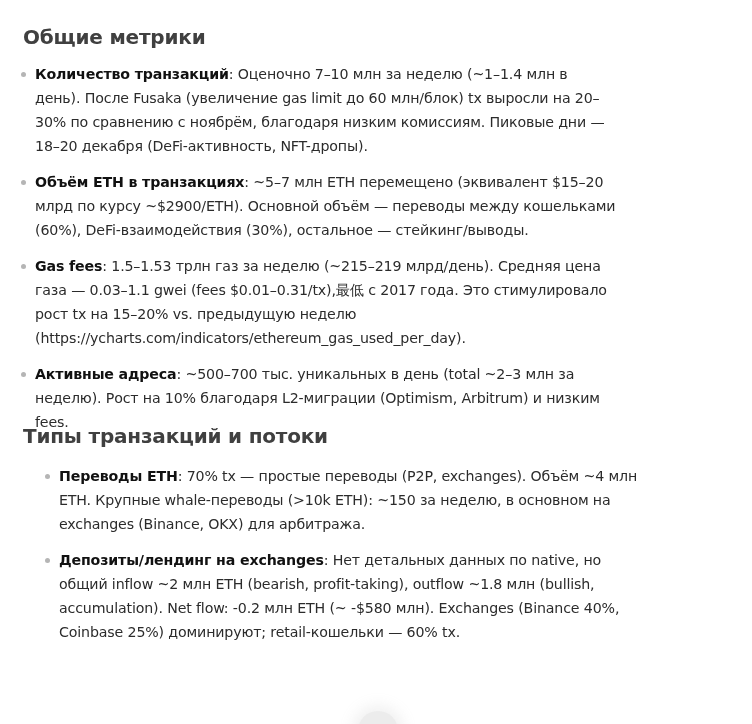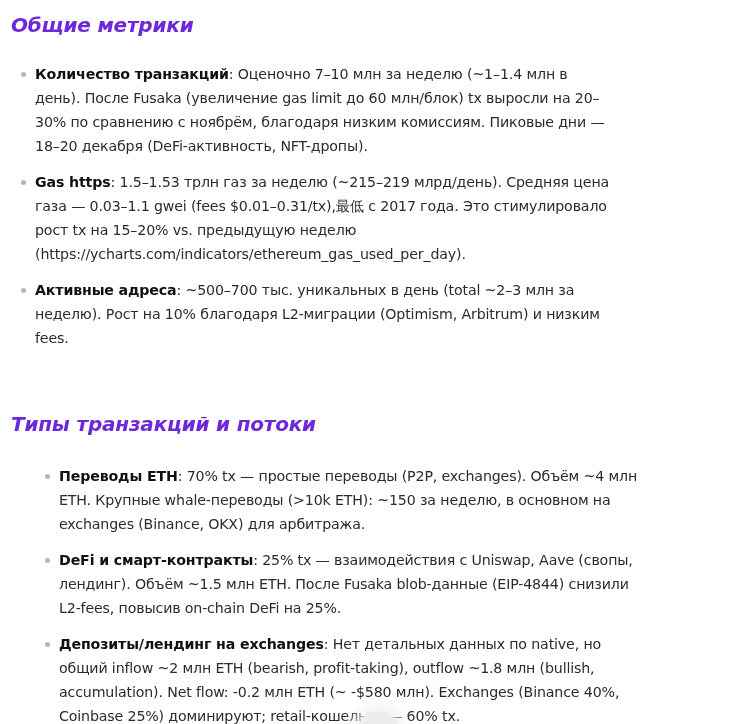--- a/index.html
+++ b/index.html
@@ -20,24 +20,23 @@
       left: 0;
       top: 0;
       width: 752px;
       padding: 0 10px 0 11px;
       box-sizing: border-box;
     }
     h2 {
       font-family: "DejaVu Sans", sans-serif;
       font-size: 20px;
       font-weight: 700;
-      margin: 0;
-      color: #6d28d9;
+      margin: 12px;
+      color: #404040;
       letter-spacing: -0.2px;
-      font-style: italic;
     }
     .h-first { position: absolute; top: 13px; left: 11px; }
     .h-second { position: absolute; top: 412px; left: 11px; }
     ul {
       list-style: none;
       margin: 0;
       padding: 0;
       position: absolute;
       left: 0;
       width: 624px;
@@ -83,37 +82,37 @@
 
 <div class="content">
 
   <h2 class="h-first">Общие метрики</h2>
 
   <ul class="list-1">
     <li>
       <span class="bullet"></span><b>Количество транзакций</b><span>: Оценочно 7–10 млн за неделю (~1–1.4 млн в день). После Fusaka (увеличение gas limit до 60 млн/блок) tx выросли на 20–30% по сравнению с ноябрём, благодаря низким комиссиям. Пиковые дни — 18–20 декабря (DeFi-активность, NFT-дропы).</span>
     </li>
     <li>
-      <span class="bullet"></span><b>Gas https</b><span>: 1.5–1.53 трлн газ за неделю (~215–219 млрд/день). Средняя цена газа — 0.03–1.1 gwei (fees $0.01–0.31/tx),最低 с 2017 года. Это стимулировало рост tx на 15–20% vs. предыдущую неделю (https://ycharts.com/indicators/ethereum_gas_used_per_day).</span>
+      <span class="bullet"></span><b>Объём ETH в транзакциях</b><span>: ~5–7 млн ETH перемещено (эквивалент $15–20 млрд по курсу ~$2900/ETH). Основной объём — переводы между кошельками (60%), DeFi-взаимодействия (30%), остальное — стейкинг/выводы.</span>
+    </li>
+    <li>
+      <span class="bullet"></span><b>Gas fees</b><span>: 1.5–1.53 трлн газ за неделю (~215–219 млрд/день). Средняя цена газа — 0.03–1.1 gwei (fees $0.01–0.31/tx),最低 с 2017 года. Это стимулировало рост tx на 15–20% vs. предыдущую неделю (https://ycharts.com/indicators/ethereum_gas_used_per_day).</span>
     </li>
     <li>
       <span class="bullet"></span><b>Активные адреса</b><span>: ~500–700 тыс. уникальных в день (total ~2–3 млн за неделю). Рост на 10% благодаря L2-миграции (Optimism, Arbitrum) и низким fees.</span>
     </li>
   </ul>
 
   <h2 class="h-second">Типы транзакций и потоки</h2>
 
   <ul class="list-2">
     <li>
       <span class="bullet"></span><b>Переводы ETH</b><span>: 70% tx — простые переводы (P2P, exchanges). Объём ~4 млн ETH. Крупные whale-переводы (&gt;10k ETH): ~150 за неделю, в основном на exchanges (Binance, OKX) для арбитража.</span>
     </li>
     <li>
-      <span class="bullet"></span><b>DeFi и смарт-контракты</b><span>: 25% tx — взаимодействия с Uniswap, Aave (свопы, лендинг). Объём ~1.5 млн ETH. После Fusaka blob-данные (EIP-4844) снизили L2-fees, повысив on-chain DeFi на 25%.</span>
-    </li>
-    <li>
       <span class="bullet"></span><b>Депозиты/лендинг на exchanges</b><span>: Нет детальных данных по native, но общий inflow ~2 млн ETH (bearish, profit-taking), outflow ~1.8 млн (bullish, accumulation). Net flow: -0.2 млн ETH (~ -$580 млн). Exchanges (Binance 40%, Coinbase 25%) доминируют; retail-кошельки — 60% tx.</span>
     </li>
   </ul>
 </div>
 
 <div class="scroll-button">
   <span></span>
 </div>
 
 </body></html>

